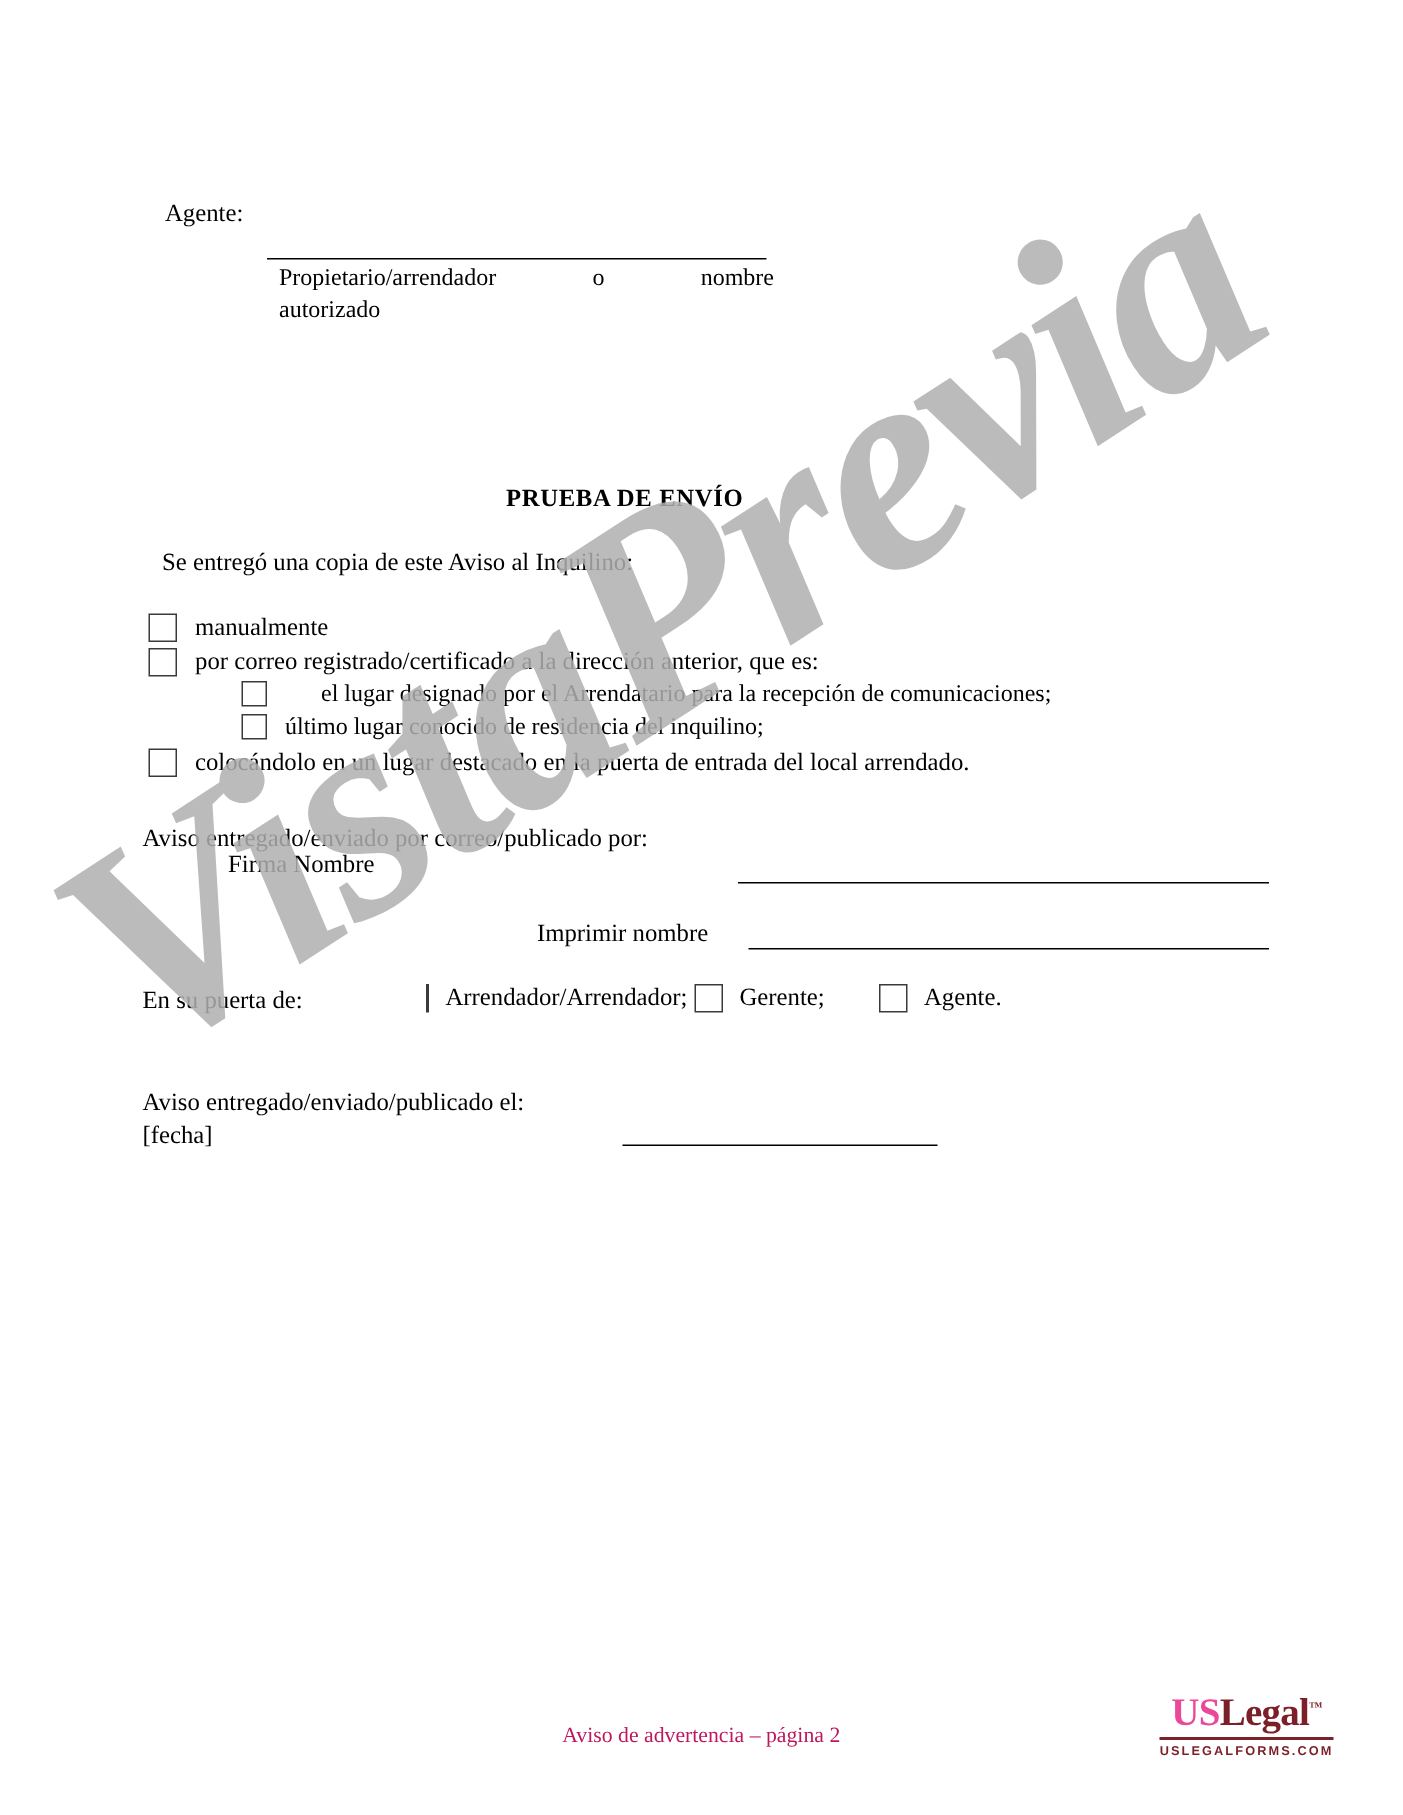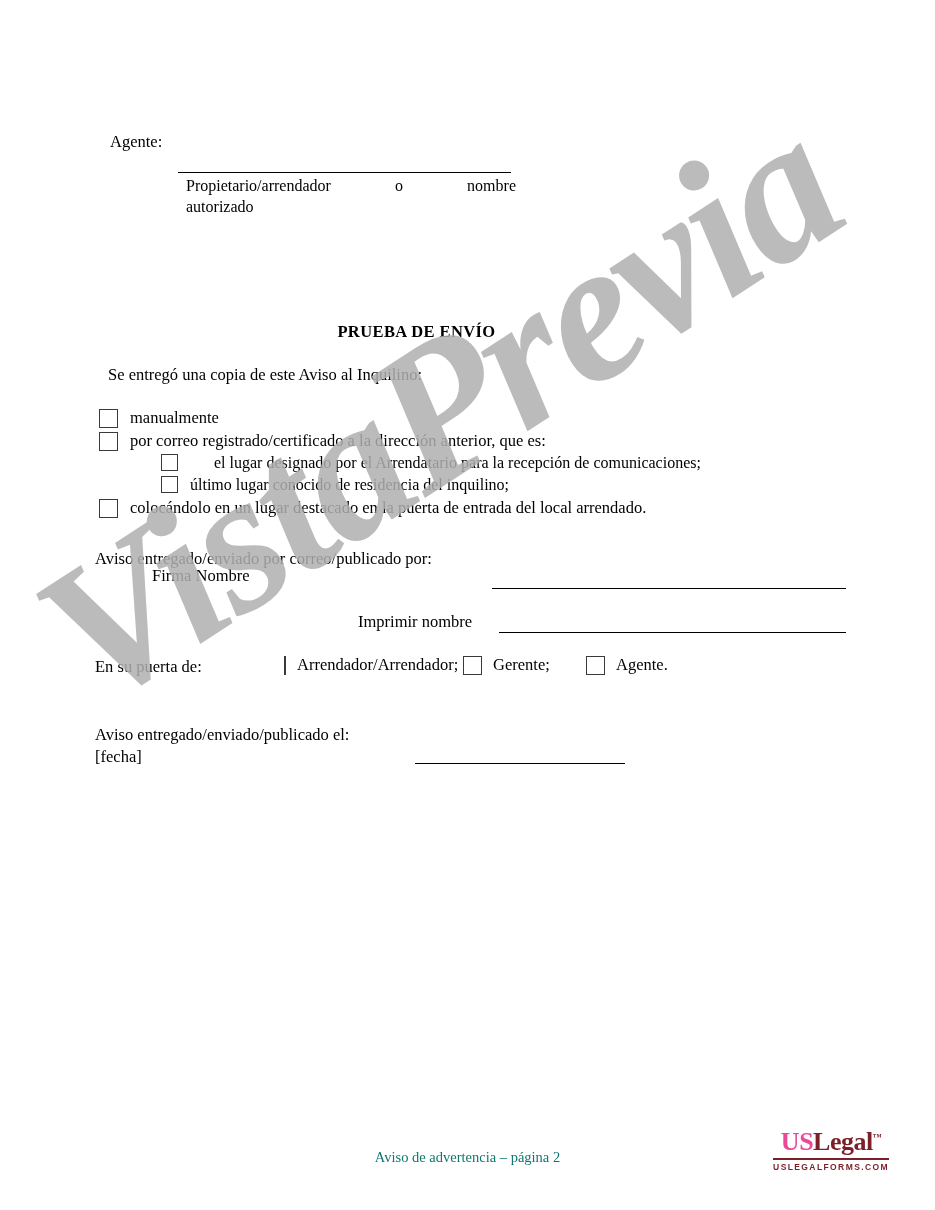--- a/index.html
+++ b/index.html
@@ -184,21 +184,21 @@
     height: 0;
   }
 
   
   .footer {
     left: 0;
     top: 1149px;
     width: 935px;
     text-align: center;
     font-size: 14.5px;
-    color: #0f766e;
+    color: #be185d;
   }
 
   
   .logo {
     position: absolute;
     right: 46px;
     bottom: 38px;
     text-align: center;
     z-index: 6;
   }

